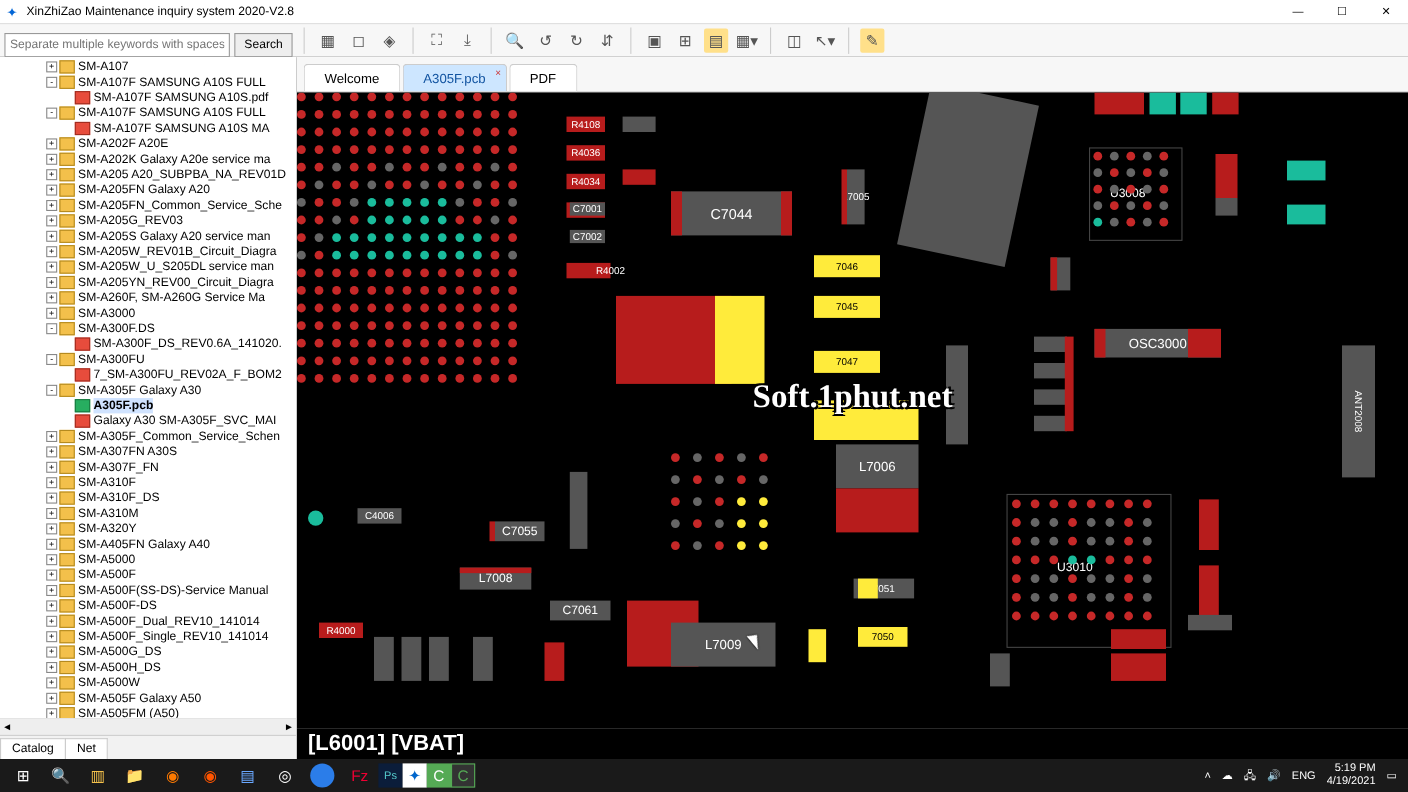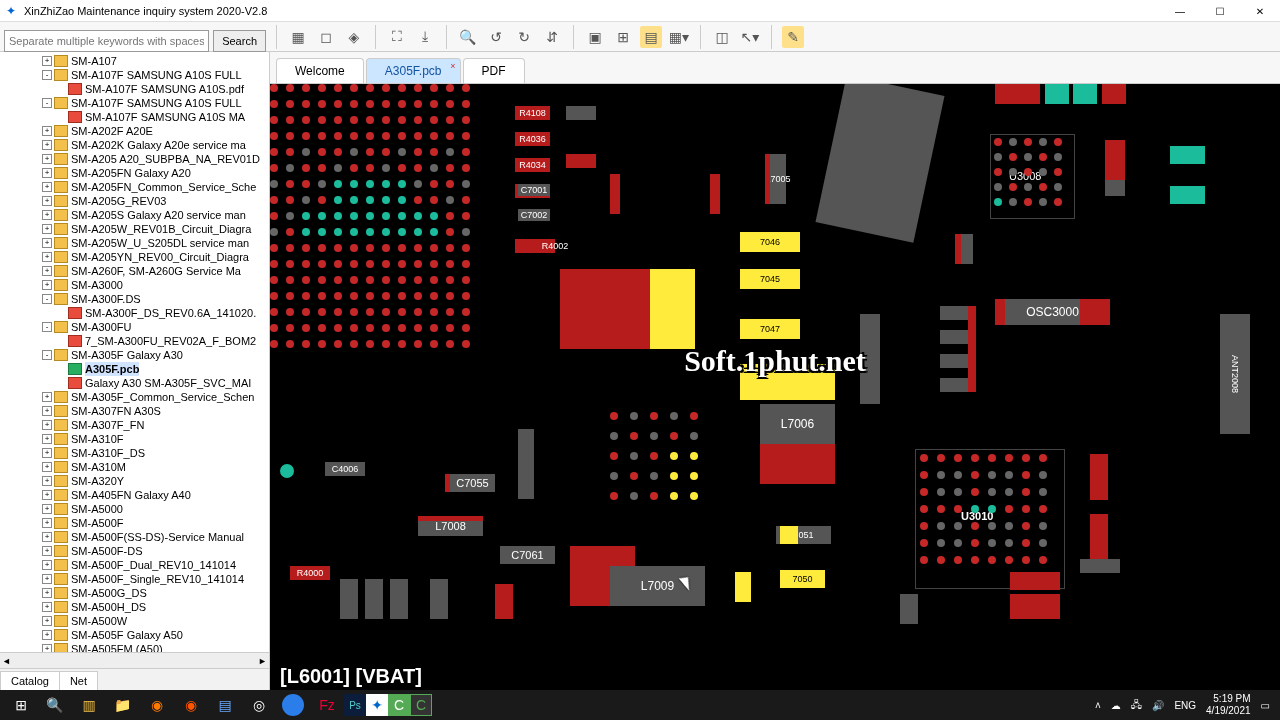--- a/index.html
+++ b/index.html
@@ -581,20 +581,21 @@
 
       <div class="comp redfill" style="left:245px;top:22px;width:35px;height:14px;">R4108</div>
       <div class="comp redfill" style="left:245px;top:48px;width:35px;height:14px;">R4036</div>
       <div class="comp redfill" style="left:245px;top:74px;width:35px;height:14px;">R4034</div>
       <div class="comp redfill" style="left:245px;top:100px;width:35px;height:14px;">R4001</div>
       <div class="comp redfill" style="left:245px;top:155px;width:35px;height:14px;padding-left:40px;">R4002</div>
 
       <div class="comp redfill" style="left:296px;top:70px;width:30px;height:14px;"></div>
       <div class="comp graypart" style="left:296px;top:22px;width:30px;height:14px;"></div>
 
+      <div class="comp graypart" style="left:340px;top:90px;width:110px;height:40px;font-size:13px;">C7044</div>
       <div class="comp redfill" style="left:340px;top:90px;width:10px;height:40px;"></div>
       <div class="comp redfill" style="left:440px;top:90px;width:10px;height:40px;"></div>
 
       <div class="comp graypart" style="left:248px;top:100px;width:32px;height:12px;">C7001</div>
       <div class="comp graypart" style="left:248px;top:125px;width:32px;height:12px;">C7002</div>
 
       <div class="comp graypart" style="left:500px;top:70px;width:16px;height:50px;">L7005</div>
       <div class="comp redfill" style="left:495px;top:70px;width:5px;height:50px;"></div>
 
       <div class="comp hl-yel" style="left:470px;top:148px;width:60px;height:20px;">7046</div>
@@ -701,21 +702,21 @@
       <div class="comp redfill" style="left:725px;top:215px;width:10px;height:26px;"></div>
       <div class="comp redfill" style="left:810px;top:215px;width:30px;height:26px;"></div>
 
       <div class="comp graypart" style="left:670px;top:222px;width:30px;height:14px;"></div>
       <div class="comp graypart" style="left:670px;top:246px;width:30px;height:14px;"></div>
       <div class="comp graypart" style="left:670px;top:270px;width:30px;height:14px;"></div>
       <div class="comp graypart" style="left:670px;top:294px;width:30px;height:14px;"></div>
       <div class="comp redfill" style="left:698px;top:222px;width:8px;height:86px;"></div>
 
       <div style="position:absolute;left:645px;top:365px;width:150px;height:140px;border:1px solid #444;">
-        <div class="comp" style="left:45px;top:60px;font-size:11px;font-weight:bold;">U3010</div>
+        <div class="comp" style="left:45px;top:60px;font-size:11px;">U3010</div>
       </div>
       <div id="u3010dots" class="dotgrid" style="left:650px;top:370px;width:140px;height:130px;">
           <div class="dot r" style="left: 0px; top: 0px;"></div>
           <div class="dot r" style="left: 17px; top: 0px;"></div>
           <div class="dot r" style="left: 34px; top: 0px;"></div>
           <div class="dot r" style="left: 51px; top: 0px;"></div>
           <div class="dot r" style="left: 68px; top: 0px;"></div>
           <div class="dot r" style="left: 85px; top: 0px;"></div>
           <div class="dot r" style="left: 102px; top: 0px;"></div>
           <div class="dot r" style="left: 119px; top: 0px;"></div>

